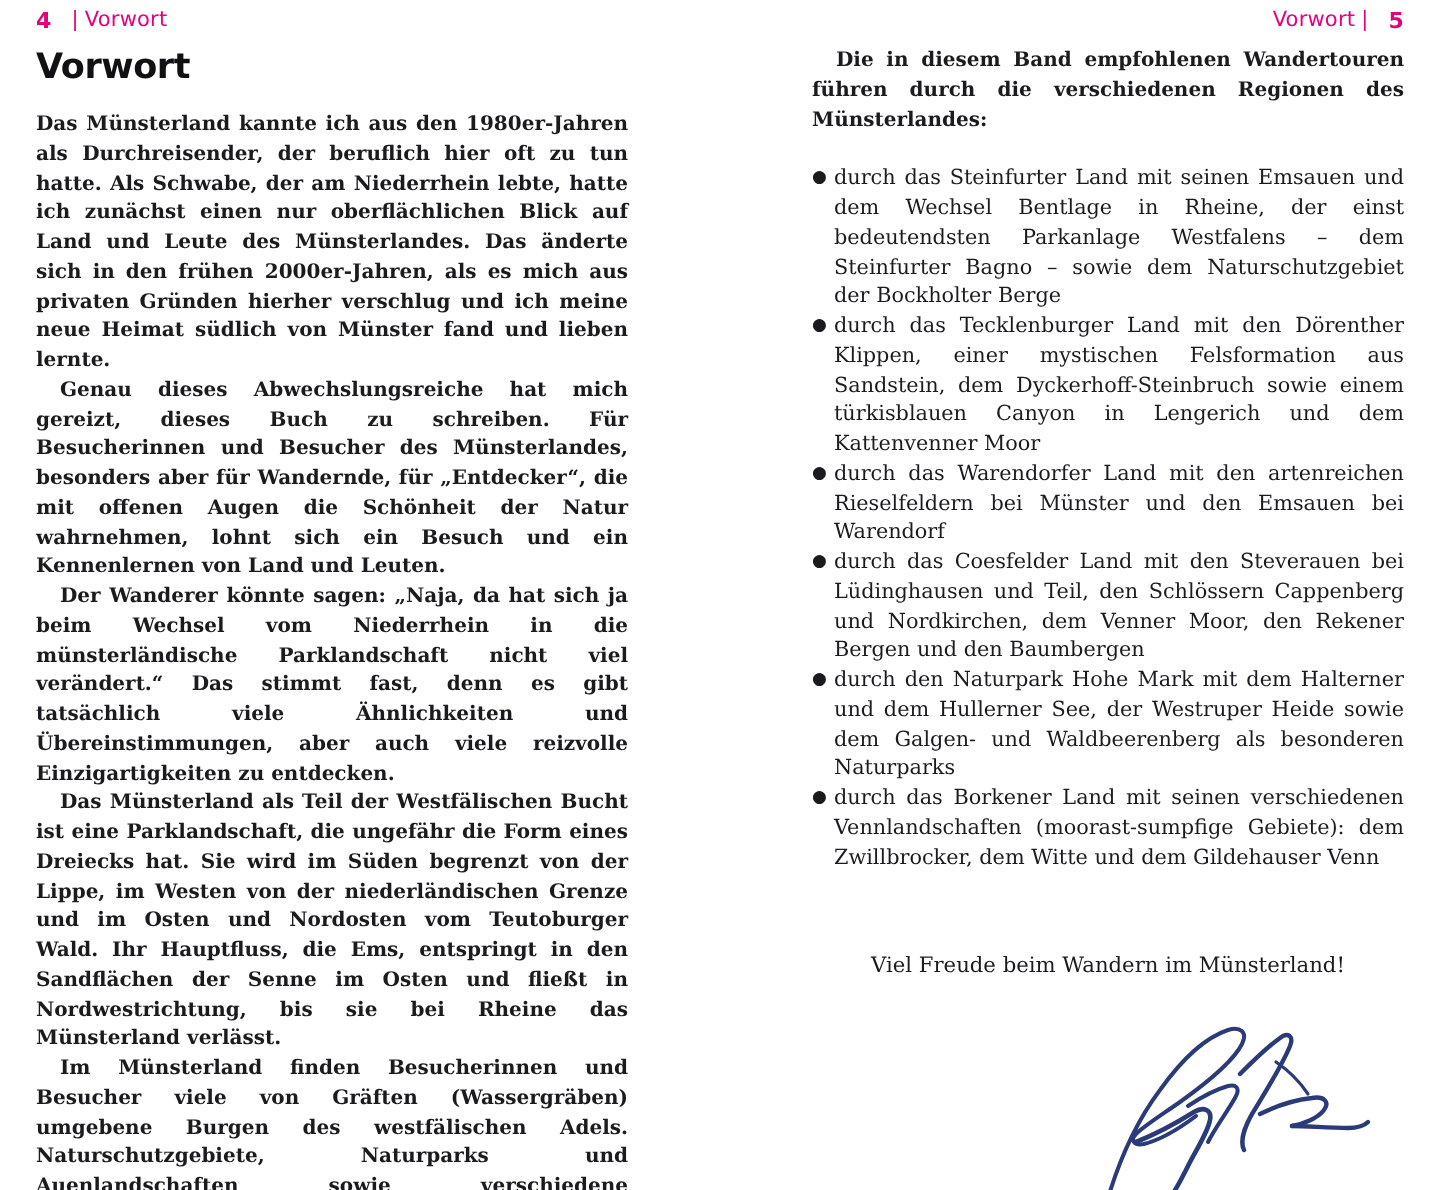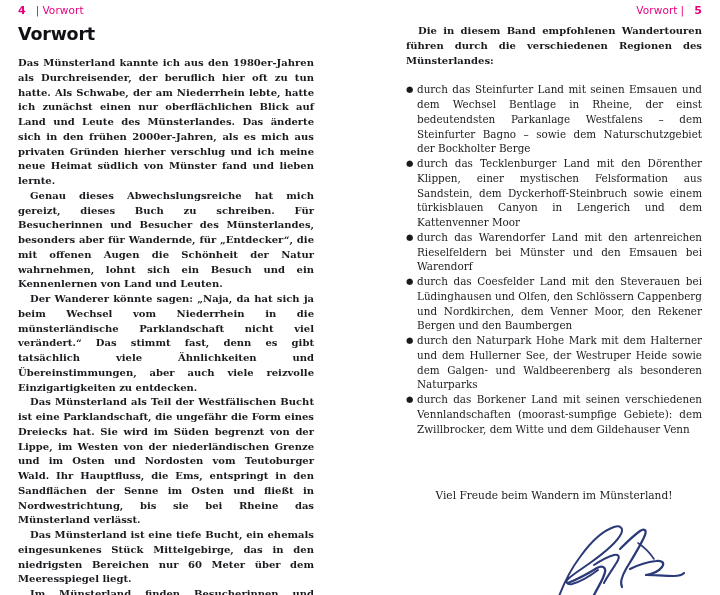--- a/index.html
+++ b/index.html
@@ -102,21 +102,21 @@
     font-size: 8.5px;
     line-height: 14.75px;
     color: #1b1a1e;
   }
 
   p.closing {
     font-family: "DejaVu Serif", serif;
     font-size: 10.6px;
     line-height: 14.75px;
     text-align: center;
-    margin: 12px;
+    margin: 0;
     color: #1b1a1e;
   }
 
   
   .signature-block {
     position: relative;
     margin-top: 18px;
     height: 112px;
   }
   .signature-ink {
@@ -144,35 +144,34 @@
     <span class="folio">5</span>
   </div>
 
   <div class="col col-left">
     <h1 class="title">Vorwort</h1>
 
     <p class="body noindent">Das Münsterland kannte ich aus den 1980er-Jahren als Durchreisender, der beruflich hier oft zu tun hatte. Als Schwabe, der am Niederrhein lebte, hatte ich zunächst einen nur oberflächlichen Blick auf Land und Leute des Münsterlandes. Das änderte sich in den frühen 2000er-Jahren, als es mich aus privaten Gründen hierher verschlug und ich meine neue Heimat südlich von Münster fand und lieben lernte.</p>
     <p class="body">Genau dieses Abwechslungsreiche hat mich gereizt, dieses Buch zu schreiben. Für Besucherinnen und Besucher des Münsterlandes, besonders aber für Wandernde, für „Entdecker“, die mit offenen Augen die Schönheit der Natur wahrnehmen, lohnt sich ein Besuch und ein Kennenlernen von Land und Leuten.</p>
     <p class="body">Der Wanderer könnte sagen: „Naja, da hat sich ja beim Wechsel vom Niederrhein in die münsterländische Parklandschaft nicht viel verändert.“ Das stimmt fast, denn es gibt tatsächlich viele Ähnlichkeiten und Übereinstimmungen, aber auch viele reizvolle Einzigartigkeiten zu entdecken.</p>
     <p class="body">Das Münsterland als Teil der Westfälischen Bucht ist eine Parklandschaft, die ungefähr die Form eines Dreiecks hat. Sie wird im Süden begrenzt von der Lippe, im Westen von der niederländischen Grenze und im Osten und Nordosten vom Teutoburger Wald. Ihr Hauptfluss, die Ems, entspringt in den Sandflächen der Senne im Osten und fließt in Nordwestrichtung, bis sie bei Rheine das Münsterland verlässt.</p>
-    <p class="body">Das Münsterland ist eine tiefe Bucht, ein ehemals eingesunkenes Stück Mittelgebirge, das in den niedrigsten Bereichen nur 60 Meter über dem Meeresspiegel liegt.</p>
     <p class="body">Im Münsterland finden Besucherinnen und Besucher viele von Gräften (Wassergräben) umgebene Burgen des westfälischen Adels. Naturschutzgebiete, Naturparks und Auenlandschaften sowie verschiedene Hügellandschaften prägen das Landschaftsbild.</p>
 
   </div>
 
   <div class="col col-right">
     <p class="body noindent" style="text-indent:12px">Die in diesem Band empfohlenen Wandertouren führen durch die verschiedenen Regionen des Münsterlandes:</p>
 
     <div class="spacer-14"></div>
 
     <ul class="bullets">
       <li><span class="dot">●</span><span>durch das Steinfurter Land mit seinen Emsauen und dem Wechsel Bentlage in Rheine, der einst bedeutendsten Parkanlage Westfalens – dem Steinfurter Bagno – sowie dem Naturschutzgebiet der Bockholter Berge</span></li>
       <li><span class="dot">●</span><span>durch das Tecklenburger Land mit den Dörenther Klippen, einer mystischen Felsformation aus Sandstein, dem Dyckerhoff-Steinbruch sowie einem türkisblauen Canyon in Lengerich und dem Kattenvenner Moor</span></li>
       <li><span class="dot">●</span><span>durch das Warendorfer Land mit den artenreichen Rieselfeldern bei Münster und den Emsauen bei Warendorf</span></li>
-      <li><span class="dot">●</span><span>durch das Coesfelder Land mit den Steverauen bei Lüdinghausen und Olfen, den Schlössern Cappenberg und Nordkirchen, dem Venner Moor, den Rekener Bergen und den Baumbergen</span></li>
+      <li><span class="dot">●</span><span>durch das Coesfelder Land mit den Steverauen bei Lüdinghausen und Teil, den Schlössern Cappenberg und Nordkirchen, dem Venner Moor, den Rekener Bergen und den Baumbergen</span></li>
       <li><span class="dot">●</span><span>durch den Naturpark Hohe Mark mit dem Halterner und dem Hullerner See, der Westruper Heide sowie dem Galgen- und Waldbeerenberg als besonderen Naturparks</span></li>
       <li><span class="dot">●</span><span>durch das Borkener Land mit seinen verschiedenen Vennlandschaften (moorast-sumpfige Gebiete): dem Zwillbrocker, dem Witte und dem Gildehauser Venn</span></li>
     </ul>
 
     <div class="spacer-14"></div>
 
 
     <div class="spacer-14"></div>
     <div class="spacer-12"></div>
 

